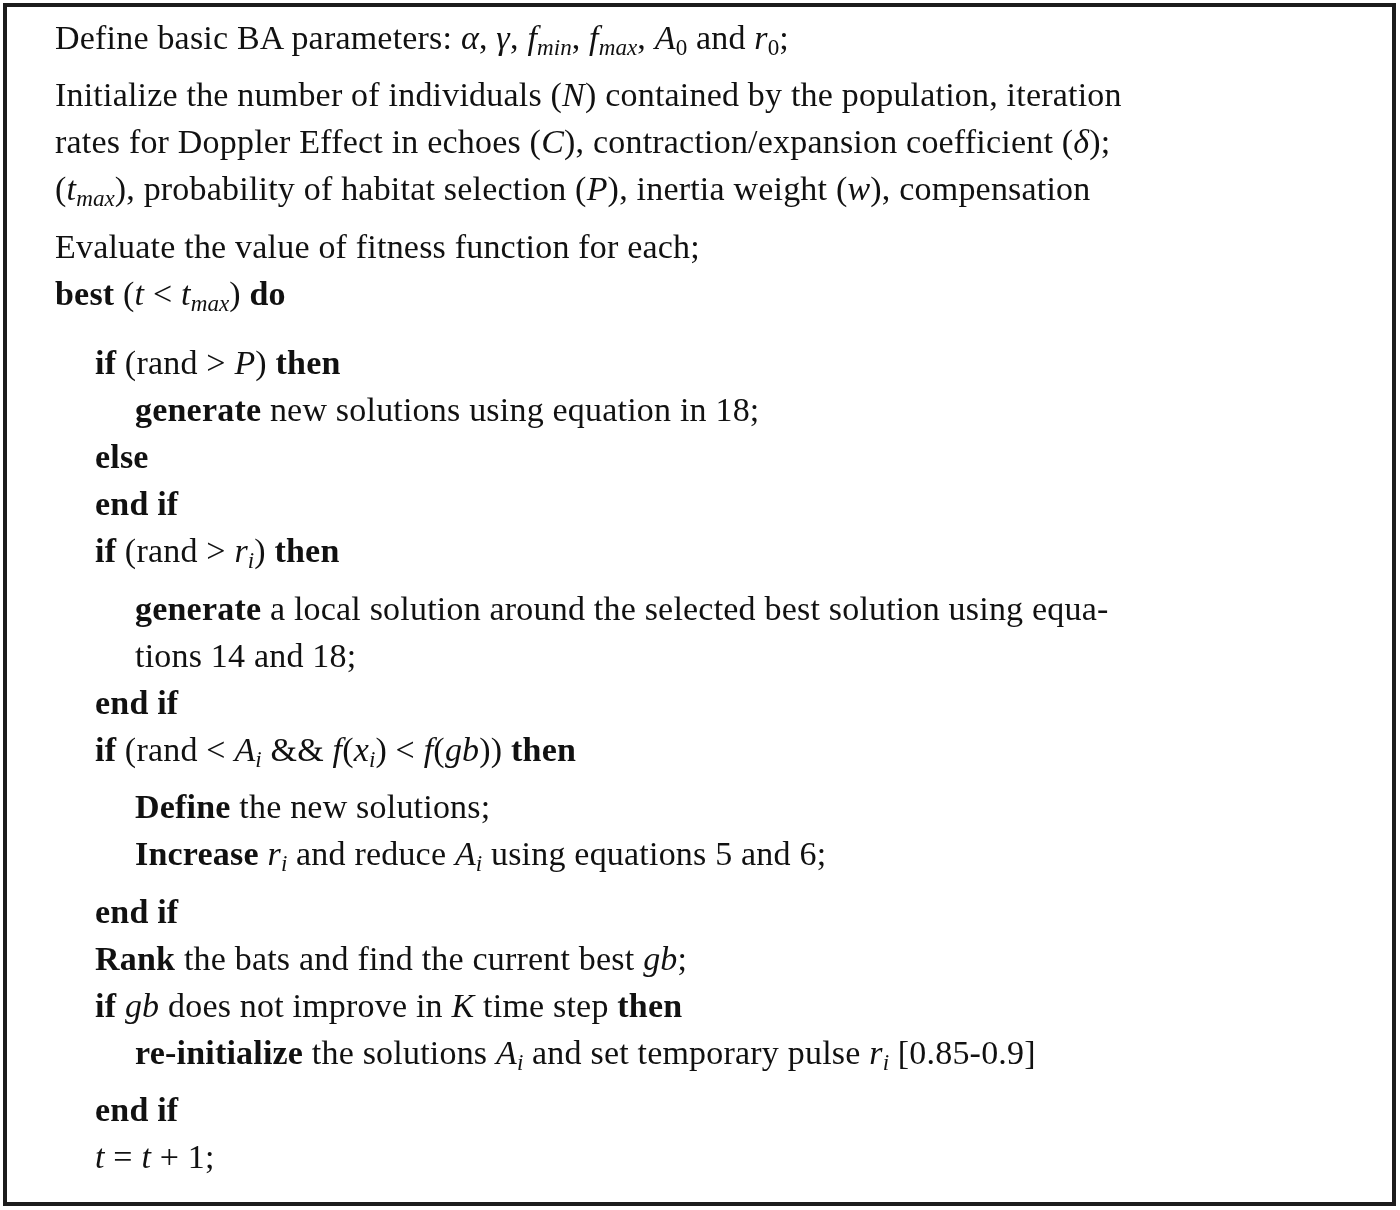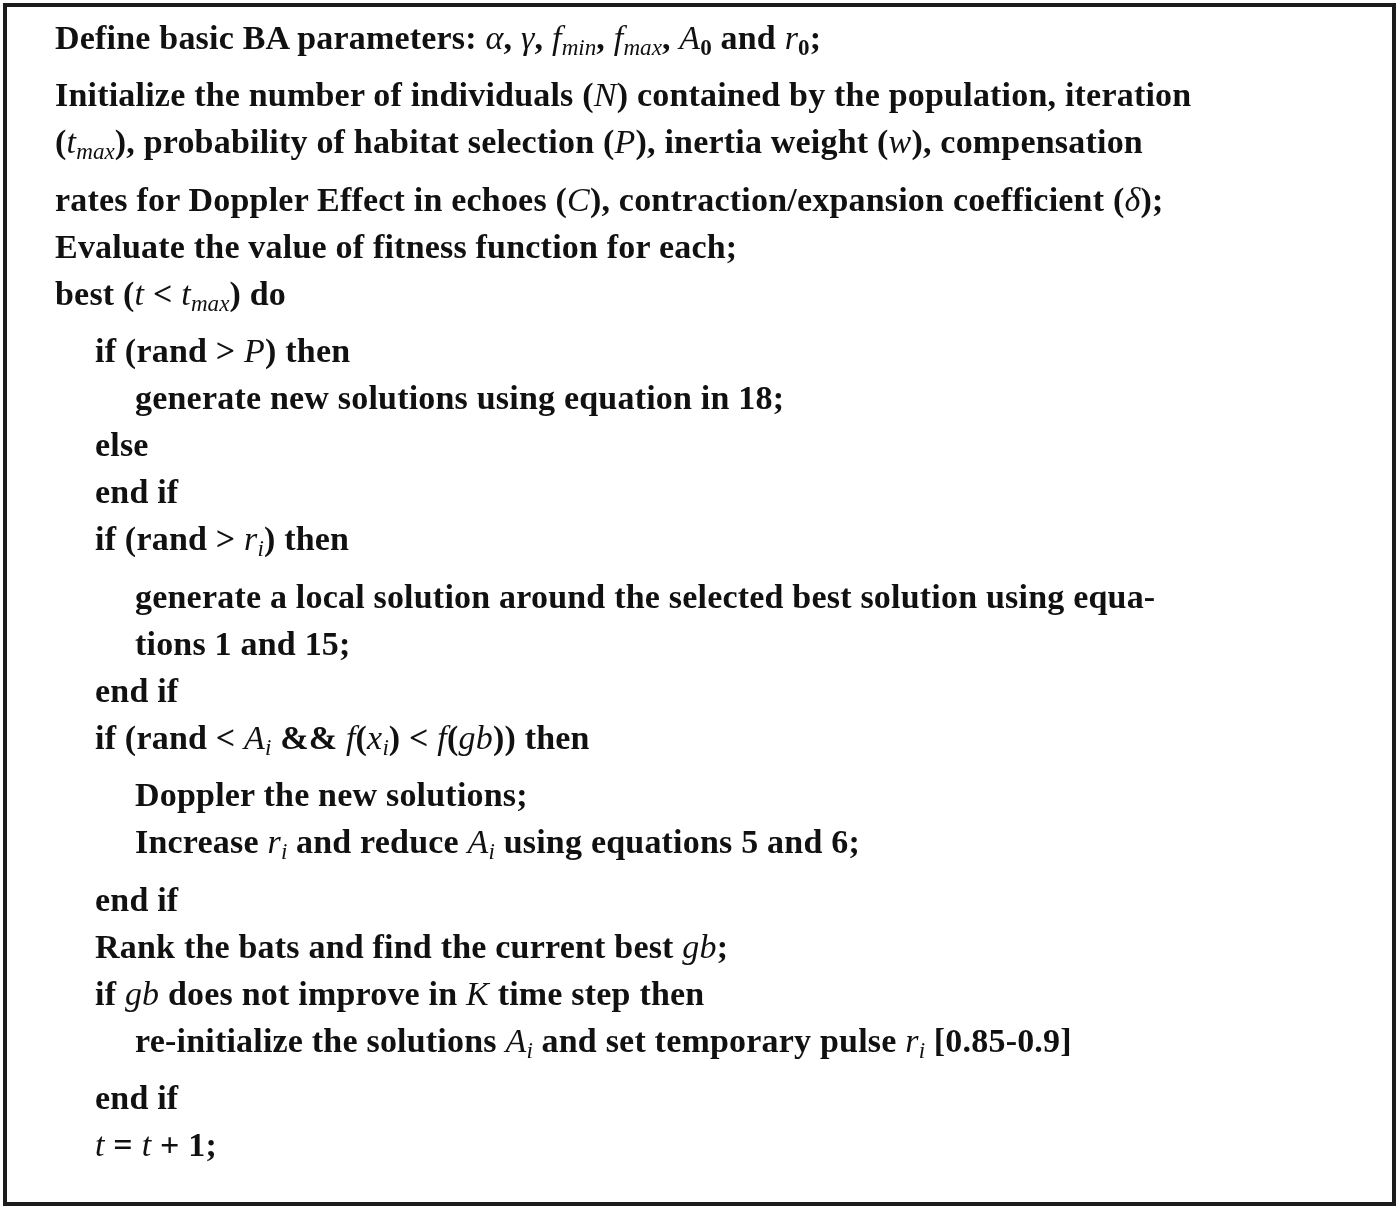--- a/index.html
+++ b/index.html
@@ -27,50 +27,50 @@
     box-sizing: border-box;
     overflow: hidden;
   }
   .algo-line {
     white-space: nowrap;
     font-size: 34px;
     line-height: 47px;
     color: #111111;
     letter-spacing: 0.2px;
   }
-  .seg-n { font-style: normal; font-weight: bold; }
+  .seg-n { font-style: normal; font-weight: normal; }
   .seg-b { font-weight: bold; font-style: normal; }
   .seg-i { font-style: italic; font-weight: normal; }
   .seg-sub {
     font-size: 0.68em;
     vertical-align: -0.28em;
     letter-spacing: 0;
   }
 </style>
 </head>
 <body>
 
 <div class="page">
   <div class="algo-box" id="algo-box">
       <div class="algo-line" style="padding-left: 0px;"><span class="seg-n">Define basic BA parameters: </span><span class="seg-i">α</span><span class="seg-n">, </span><span class="seg-i">γ</span><span class="seg-n">, </span><span class="seg-i">f</span><span class="seg-i seg-sub">min</span><span class="seg-n">, </span><span class="seg-i">f</span><span class="seg-i seg-sub">max</span><span class="seg-n">, </span><span class="seg-i">A</span><span class="seg-n seg-sub">0</span><span class="seg-n"> and </span><span class="seg-i">r</span><span class="seg-n seg-sub">0</span><span class="seg-n">;</span></div>
       <div class="algo-line" style="padding-left: 0px;"><span class="seg-n">Initialize the number of individuals (</span><span class="seg-i">N</span><span class="seg-n">) contained by the population, iteration</span></div>
+      <div class="algo-line" style="padding-left: 0px;"><span class="seg-n">rates for Doppler Effect in echoes (</span><span class="seg-i">C</span><span class="seg-n">), contraction/expansion coefficient (</span><span class="seg-i">δ</span><span class="seg-n">);</span></div>
       <div class="algo-line" style="padding-left: 0px;"><span class="seg-n">(</span><span class="seg-i">t</span><span class="seg-i seg-sub">max</span><span class="seg-n">), probability of habitat selection (</span><span class="seg-i">P</span><span class="seg-n">), inertia weight (</span><span class="seg-i">w</span><span class="seg-n">), compensation</span></div>
-      <div class="algo-line" style="padding-left: 0px;"><span class="seg-n">rates for Doppler Effect in echoes (</span><span class="seg-i">C</span><span class="seg-n">), contraction/expansion coefficient (</span><span class="seg-i">δ</span><span class="seg-n">);</span></div>
       <div class="algo-line" style="padding-left: 0px;"><span class="seg-n">Evaluate the value of fitness function for each;</span></div>
       <div class="algo-line" style="padding-left: 0px;"><span class="seg-b">best</span><span class="seg-n"> (</span><span class="seg-i">t</span><span class="seg-n"> &lt; </span><span class="seg-i">t</span><span class="seg-i seg-sub">max</span><span class="seg-n">) </span><span class="seg-b">do</span></div>
-      <div class="algo-line" style="padding-left: 40px;"><span class="seg-b">if</span><span class="seg-n"> (rand &gt; </span><span class="seg-i">P</span><span class="seg-n">) </span><span class="seg-b">then</span></div>
+      <div class="algo-line" style="padding-left: 40px; margin-top: 12px;"><span class="seg-b">if</span><span class="seg-n"> (rand &gt; </span><span class="seg-i">P</span><span class="seg-n">) </span><span class="seg-b">then</span></div>
       <div class="algo-line" style="padding-left: 80px;"><span class="seg-b">generate</span><span class="seg-n"> new solutions using equation in 18;</span></div>
       <div class="algo-line" style="padding-left: 40px;"><span class="seg-b">else</span></div>
       <div class="algo-line" style="padding-left: 40px;"><span class="seg-b">end if</span></div>
       <div class="algo-line" style="padding-left: 40px;"><span class="seg-b">if</span><span class="seg-n"> (rand &gt; </span><span class="seg-i">r</span><span class="seg-i seg-sub">i</span><span class="seg-n">) </span><span class="seg-b">then</span></div>
       <div class="algo-line" style="padding-left: 80px;"><span class="seg-b">generate</span><span class="seg-n"> a local solution around the selected best solution using equa-</span></div>
-      <div class="algo-line" style="padding-left: 80px;"><span class="seg-n">tions 1 and 15;</span></div>
+      <div class="algo-line" style="padding-left: 80px;"><span class="seg-n">tions 14 and 18;</span></div>
       <div class="algo-line" style="padding-left: 40px;"><span class="seg-b">end if</span></div>
       <div class="algo-line" style="padding-left: 40px;"><span class="seg-b">if</span><span class="seg-n"> (rand &lt; </span><span class="seg-i">A</span><span class="seg-i seg-sub">i</span><span class="seg-n"> &amp;&amp; </span><span class="seg-i">f</span><span class="seg-n">(</span><span class="seg-i">x</span><span class="seg-i seg-sub">i</span><span class="seg-n">) &lt; </span><span class="seg-i">f</span><span class="seg-n">(</span><span class="seg-i">gb</span><span class="seg-n">)) </span><span class="seg-b">then</span></div>
-      <div class="algo-line" style="padding-left: 80px;"><span class="seg-b">Doppler</span><span class="seg-n"> the new solutions;</span></div>
+      <div class="algo-line" style="padding-left: 80px;"><span class="seg-b">Define</span><span class="seg-n"> the new solutions;</span></div>
       <div class="algo-line" style="padding-left: 80px;"><span class="seg-b">Increase</span><span class="seg-n"> </span><span class="seg-i">r</span><span class="seg-i seg-sub">i</span><span class="seg-n"> and reduce </span><span class="seg-i">A</span><span class="seg-i seg-sub">i</span><span class="seg-n"> using equations 5 and 6;</span></div>
       <div class="algo-line" style="padding-left: 40px;"><span class="seg-b">end if</span></div>
       <div class="algo-line" style="padding-left: 40px;"><span class="seg-b">Rank</span><span class="seg-n"> the bats and find the current best </span><span class="seg-i">gb</span><span class="seg-n">;</span></div>
       <div class="algo-line" style="padding-left: 40px;"><span class="seg-b">if</span><span class="seg-n"> </span><span class="seg-i">gb</span><span class="seg-n"> does not improve in </span><span class="seg-i">K</span><span class="seg-n"> time step </span><span class="seg-b">then</span></div>
       <div class="algo-line" style="padding-left: 80px;"><span class="seg-b">re-initialize</span><span class="seg-n"> the solutions </span><span class="seg-i">A</span><span class="seg-i seg-sub">i</span><span class="seg-n"> and set temporary pulse </span><span class="seg-i">r</span><span class="seg-i seg-sub">i</span><span class="seg-n"> [0.85-0.9]</span></div>
       <div class="algo-line" style="padding-left: 40px;"><span class="seg-b">end if</span></div>
       <div class="algo-line" style="padding-left: 40px;"><span class="seg-i">t</span><span class="seg-n"> = </span><span class="seg-i">t</span><span class="seg-n"> + 1;</span></div>
     </div>
 </div>
 

